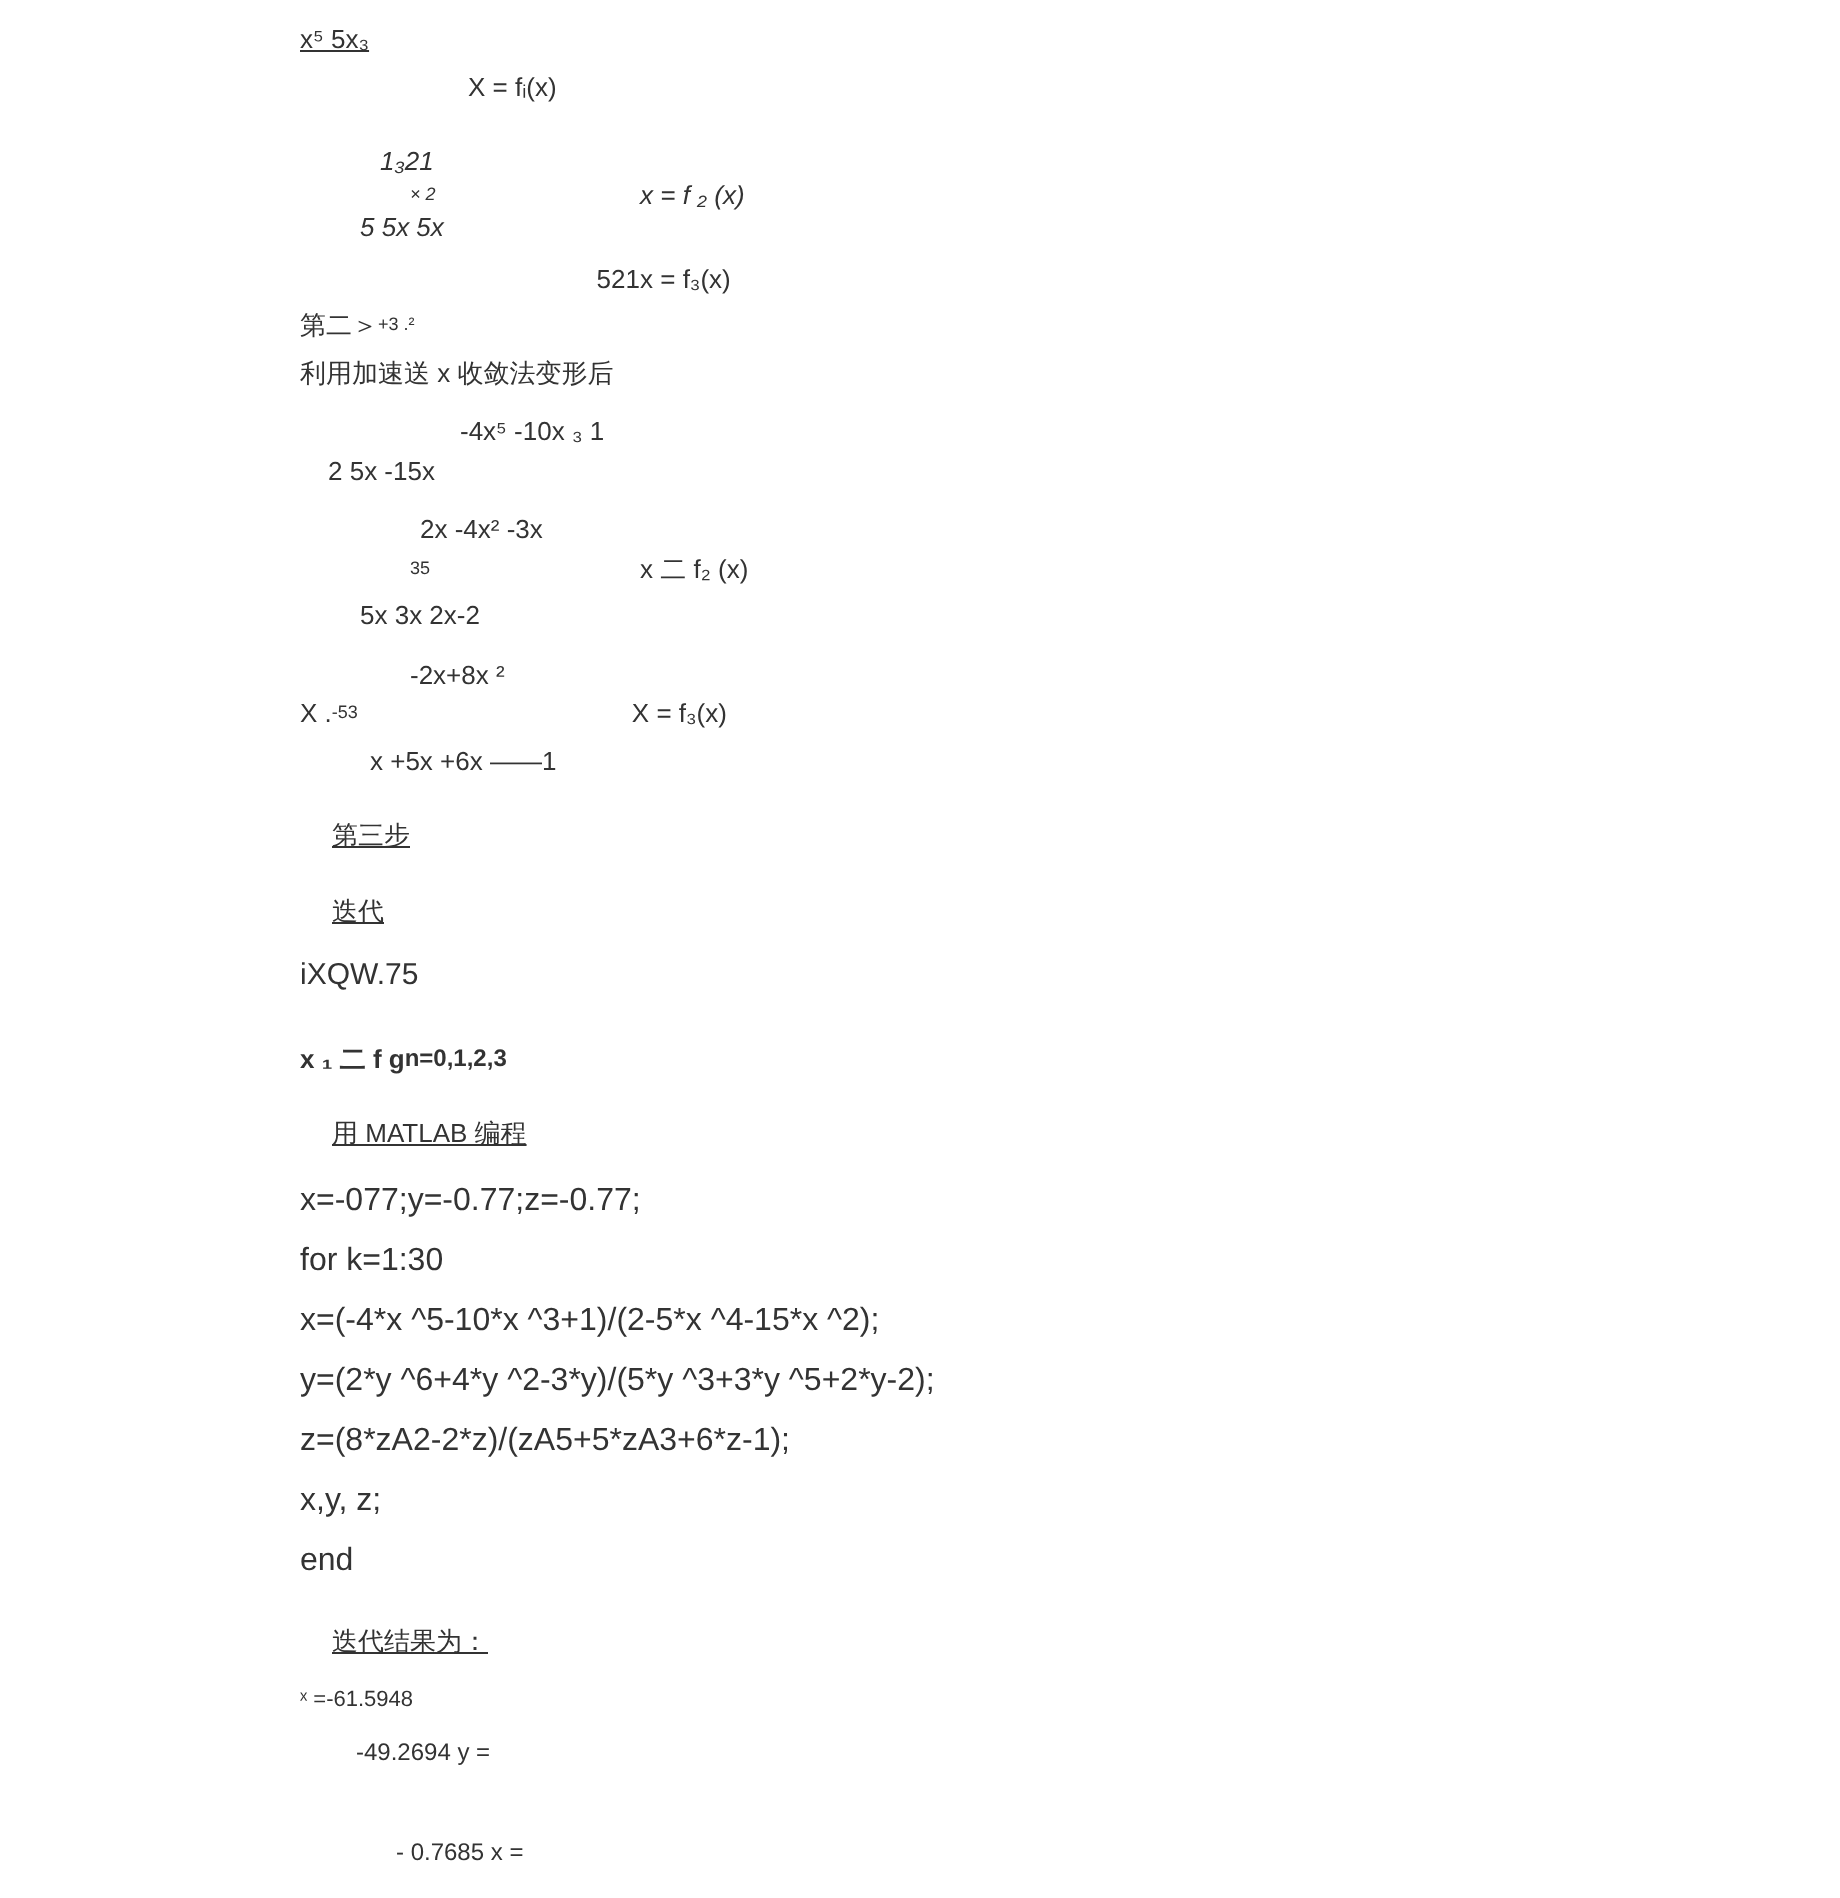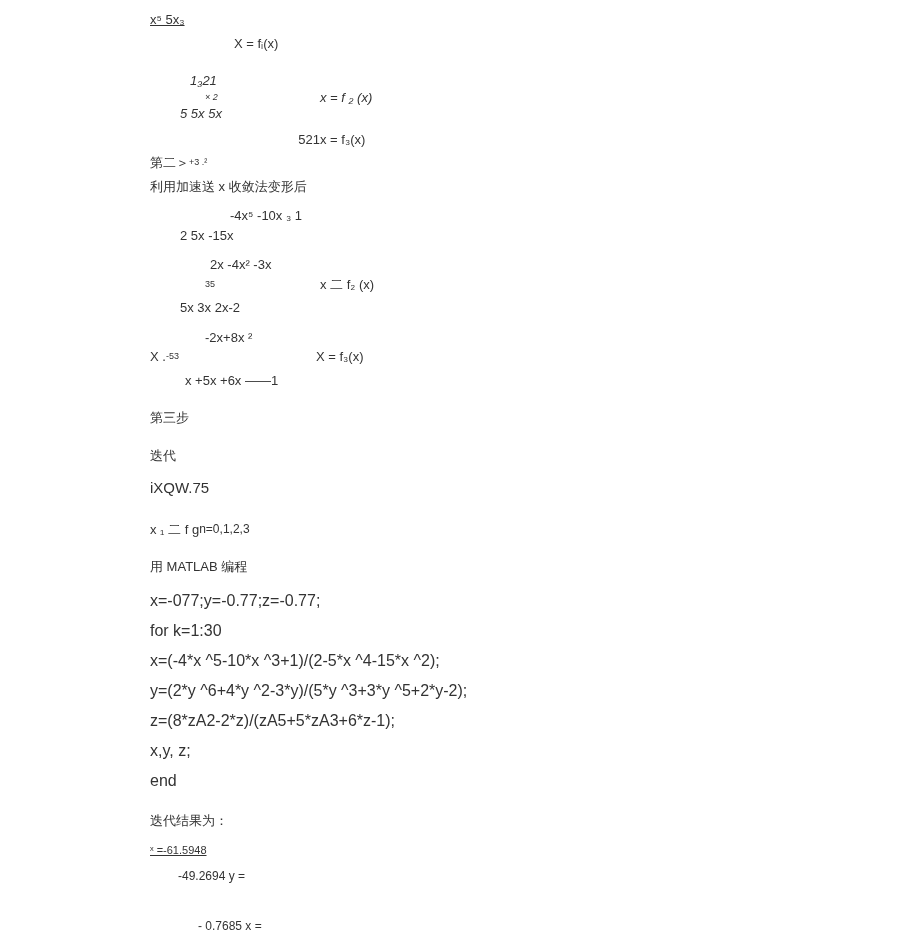--- a/index.html
+++ b/index.html
@@ -27,22 +27,23 @@
       display: flex;
       align-items: center;
       margin-bottom: 4px;
     }
     .ml-sm { margin-left: 40px; }
     .small-text { font-size: 9px; }
     .formula-rhs {
       display: inline-block;
     }
     .section-title {
-      margin: 18px 0 12px 0;
+      margin: 18px 0 12px 16px;
       font-size: 13px;
+      text-decoration: underline;
     }
     .bold-like {
       font-weight: normal;
       font-size: 15px;
     }
     .code-line {
       margin: 6px 0;
       font-size: 16px;
     }
     .indent1 { padding-left: 28px; }
@@ -82,21 +83,21 @@
     <span>第二＞</span>
     <span class="small-text">+3 .²</span>
   </div>
 
   <div style="margin-top:4px;">利用加速送 x 收敛法变形后</div>
 
   <div class="spacer-sm"></div>
 
   <div>
     <div style="margin-left:80px;">-4x⁵ -10x ₃ 1</div>
-    <div style="margin-left:30px;">2 5x -15x</div>
+    <div style="margin-left:14px;">2 5x -15x</div>
   </div>
 
   <div class="spacer-sm"></div>
 
   <div>
     <div style="margin-left:60px;">2x -4x² -3x</div>
     <div class="row" style="align-items:center;">
       <span class="small-text" style="margin-left:55px; width:115px;">35</span>
       <span class="formula-rhs">x 二  f₂ (x)</span>
     </div>
@@ -114,37 +115,37 @@
     </div>
     <div style="margin-left:35px;">x +5x +6x ——1</div>
   </div>
 
   <div class="section-title">第三步</div>
 
   <div class="section-title">迭代</div>
 
   <div class="bold-like" style="margin:12px 0 20px 0;">iXQW.75</div>
 
-  <div class="row" style="margin-bottom:17px;">
+  <div class="row" style="margin-bottom:17px;font-weight:bold;">
     <span>x ₁ 二  f g </span>
     <span style="font-size:12px;">n=0,1,2,3</span>
   </div>
 
   <div class="section-title">用 MATLAB 编程</div>
 
   <div class="code-line">x=-077;y=-0.77;z=-0.77;</div>
   <div class="code-line">for k=1:30</div>
   <div class="code-line">x=(-4*x ^5-10*x ^3+1)/(2-5*x ^4-15*x ^2);</div>
   <div class="code-line">y=(2*y ^6+4*y ^2-3*y)/(5*y ^3+3*y ^5+2*y-2);</div>
   <div class="code-line">z=(8*zA2-2*z)/(zA5+5*zA3+6*z-1);</div>
   <div class="code-line">x,y, z;</div>
   <div class="code-line">end</div>
 
   <div class="section-title">迭代结果为：</div>
 
-  <div class="code-line" style="font-size:11px;text-decoration:underline;">ˣ =-61.5948</div>
+  <div class="code-line" style="font-size:11px;">ˣ =-61.5948</div>
   <div class="code-line indent1" style="font-size:12px; margin-top:8px;">-49.2694 y =</div>
 
   <div class="spacer-md"></div>
 
   <div class="code-line" style="font-size:12px; margin-left:48px;">-  0.7685 x =</div>
 
 </div>
 
 </body></html>

